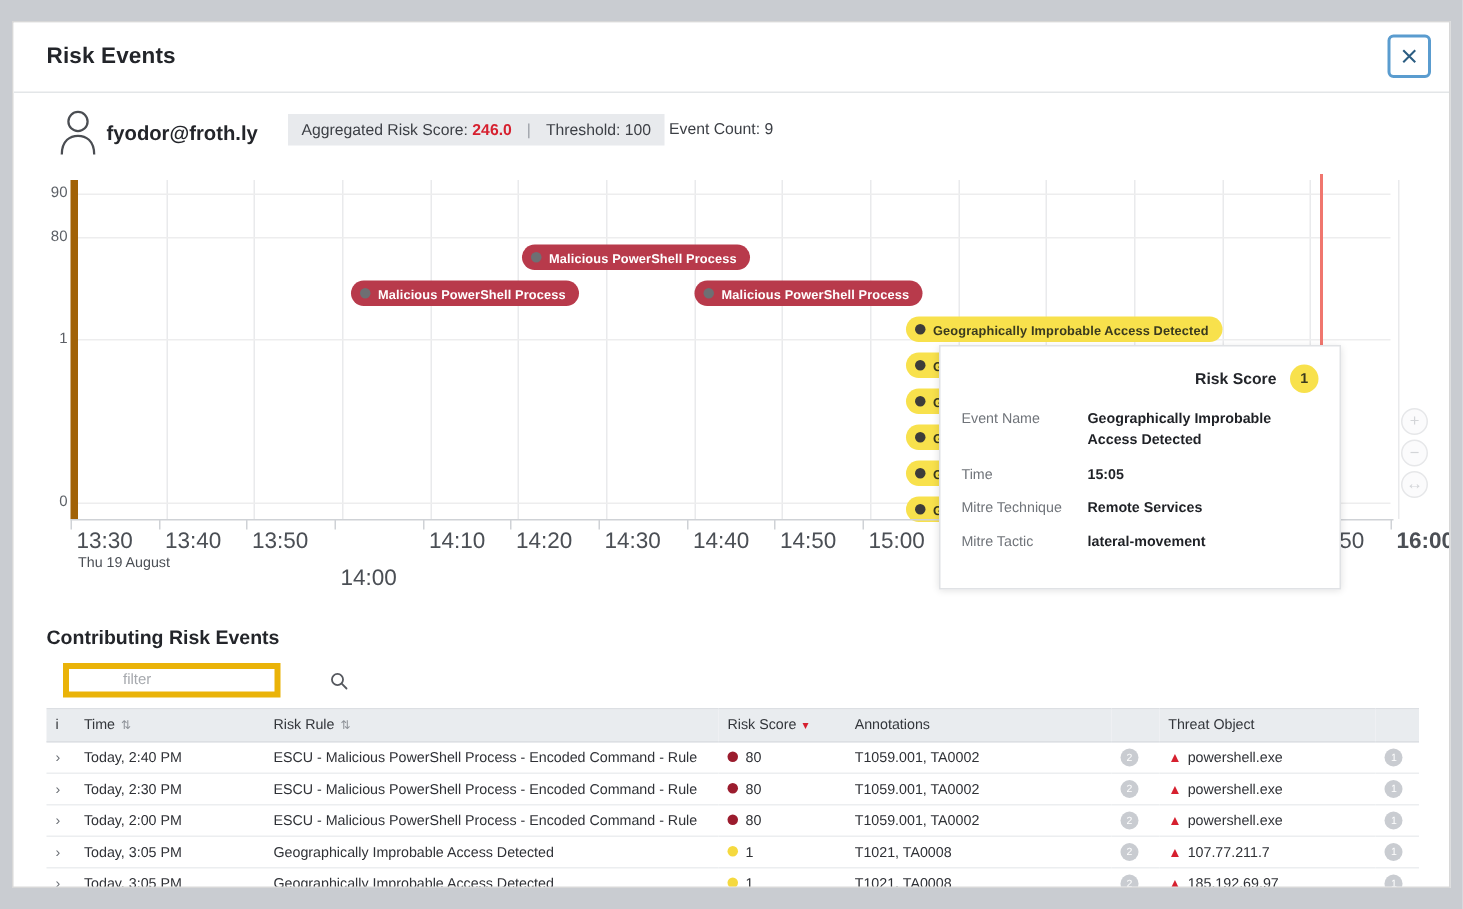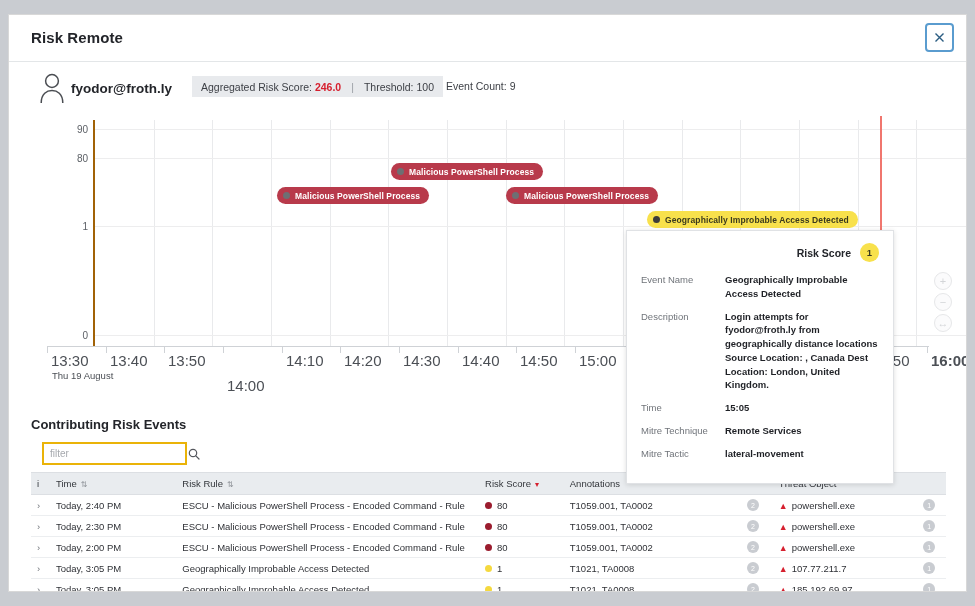--- a/index.html
+++ b/index.html
@@ -86,22 +86,21 @@
   
   .chart {
     position: relative;
     height: 280px;
     margin-top: -2px;
   }
   .plot {
     position: absolute;
     left: 38px; top: 8px;
     width: 880px; height: 226px;
-    border-left: 2px solid #a16207;
-    margin-left: 46px;
+    border-left: 5px solid #a16207;
   }
   .vgrid {
     position: absolute;
     top: 0; bottom: 0;
     width: 1px;
     background: #e9eaec;
   }
   .hgrid {
     position: absolute;
     left: 0; right: 0;
@@ -248,23 +247,23 @@
   
   .contrib-title {
     position: absolute;
     left: 22px; top: 402px;
     font-size: 13px; font-weight: bold; color: #23252a;
   }
   .filter-box {
     position: absolute;
     left: 33px; top: 427px;
     width: 145px; height: 23px;
-    border: 2px solid #eab308;
+    border: 4px solid #eab308;
     background: #fff;
-    display: flex; align-items: center;
+    display: flex; align-items: center; padding-left: 30px;
   }
   .filter-box input {
     flex: 1;
     border: none; outline: none;
     font-family: "Liberation Sans", sans-serif;
     font-size: 10px;
     color: #3c3f45;
     padding: 0 6px;
     background: transparent;
   }
@@ -326,21 +325,21 @@
     font-size: 7px;
   }
   .threat-warn { color: #d6202f; margin-right: 4px; font-size: 9px; }
 </style>
 </head>
 <body>
 
 <div id="app">
 
   <div class="modal-header">
-    <div class="modal-title">Risk Remote</div>
+    <div class="modal-title">Risk Events</div>
     <div class="close-btn">
       <svg width="11" height="11" viewBox="0 0 11 11">
         <path d="M1.5 1.5 L9.5 9.5 M9.5 1.5 L1.5 9.5" stroke="#2b5d82" stroke-width="1.4" fill="none"></path>
       </svg>
     </div>
   </div>
 
   <div class="summary">
     <svg class="avatar-icon" viewBox="0 0 30 32">
       <circle cx="15" cy="9" r="6.4" fill="none" stroke="#4a4d52" stroke-width="1.5"></circle>
@@ -434,24 +433,20 @@
 
     <div class="tooltip">
       <div class="tt-head">
         <span class="tt-head-label">Risk Score</span>
         <span class="tt-badge">1</span>
       </div>
       <div id="tt-rows">
           <div class="tt-row">
             <div class="tt-key">Event Name</div>
             <div class="tt-val">Geographically Improbable Access Detected</div>
-          </div>
-          <div class="tt-row">
-            <div class="tt-key">Description</div>
-            <div class="tt-val">Login attempts for fyodor@froth.ly from geographically distance locations Source Location: , Canada Dest Location: London, United Kingdom.</div>
           </div>
           <div class="tt-row">
             <div class="tt-key">Time</div>
             <div class="tt-val">15:05</div>
           </div>
           <div class="tt-row">
             <div class="tt-key">Mitre Technique</div>
             <div class="tt-val">Remote Services</div>
           </div>
           <div class="tt-row">

